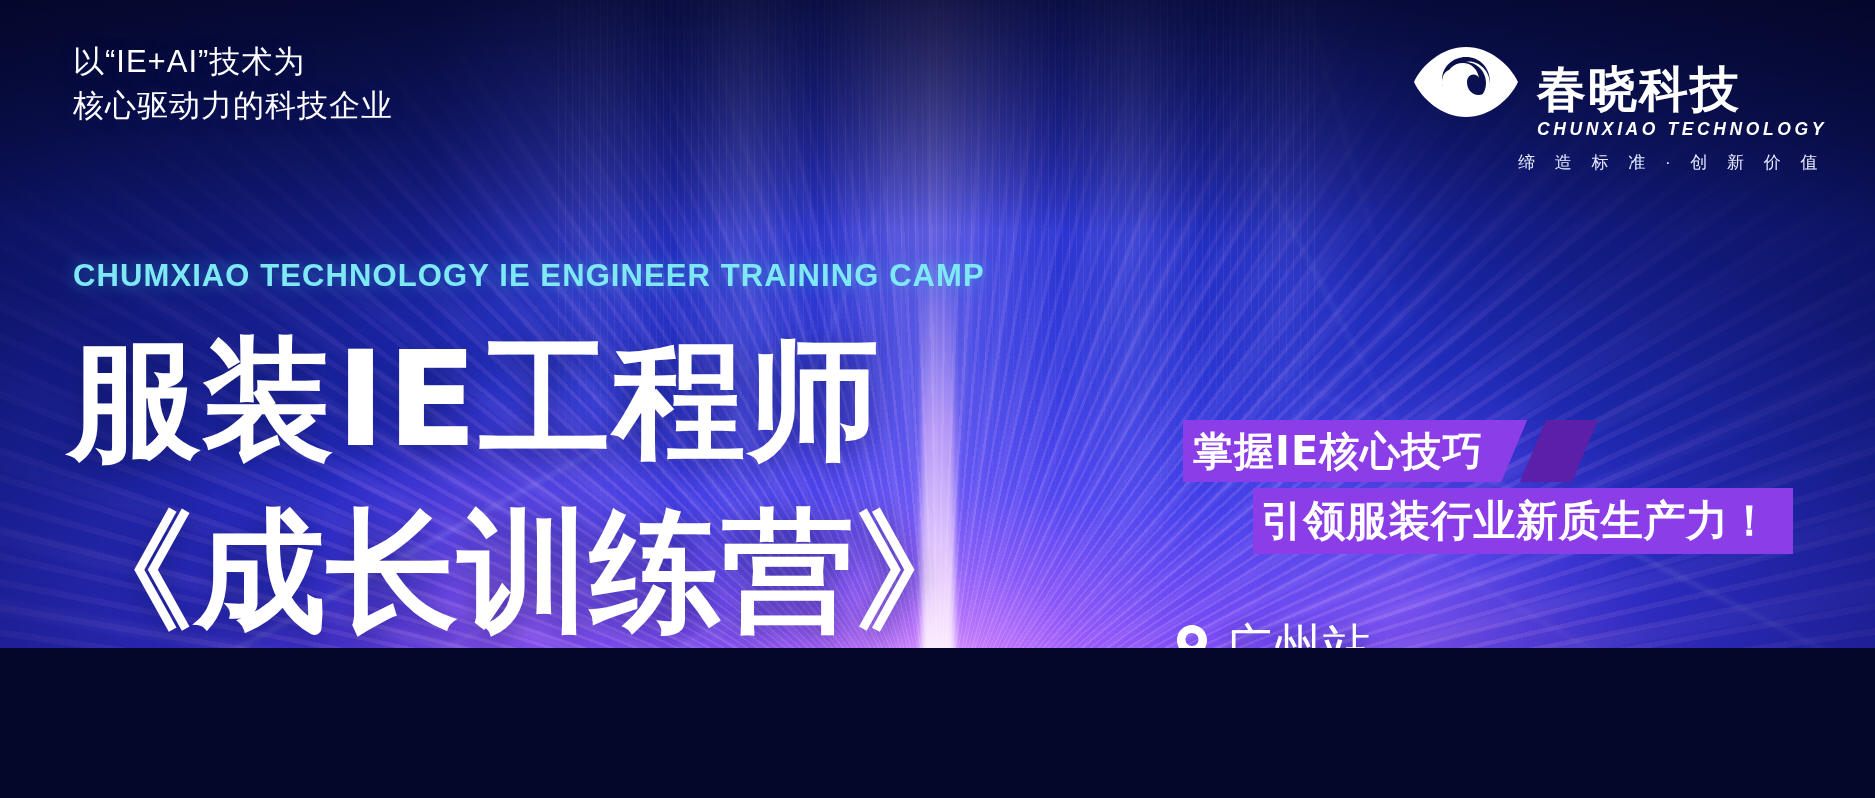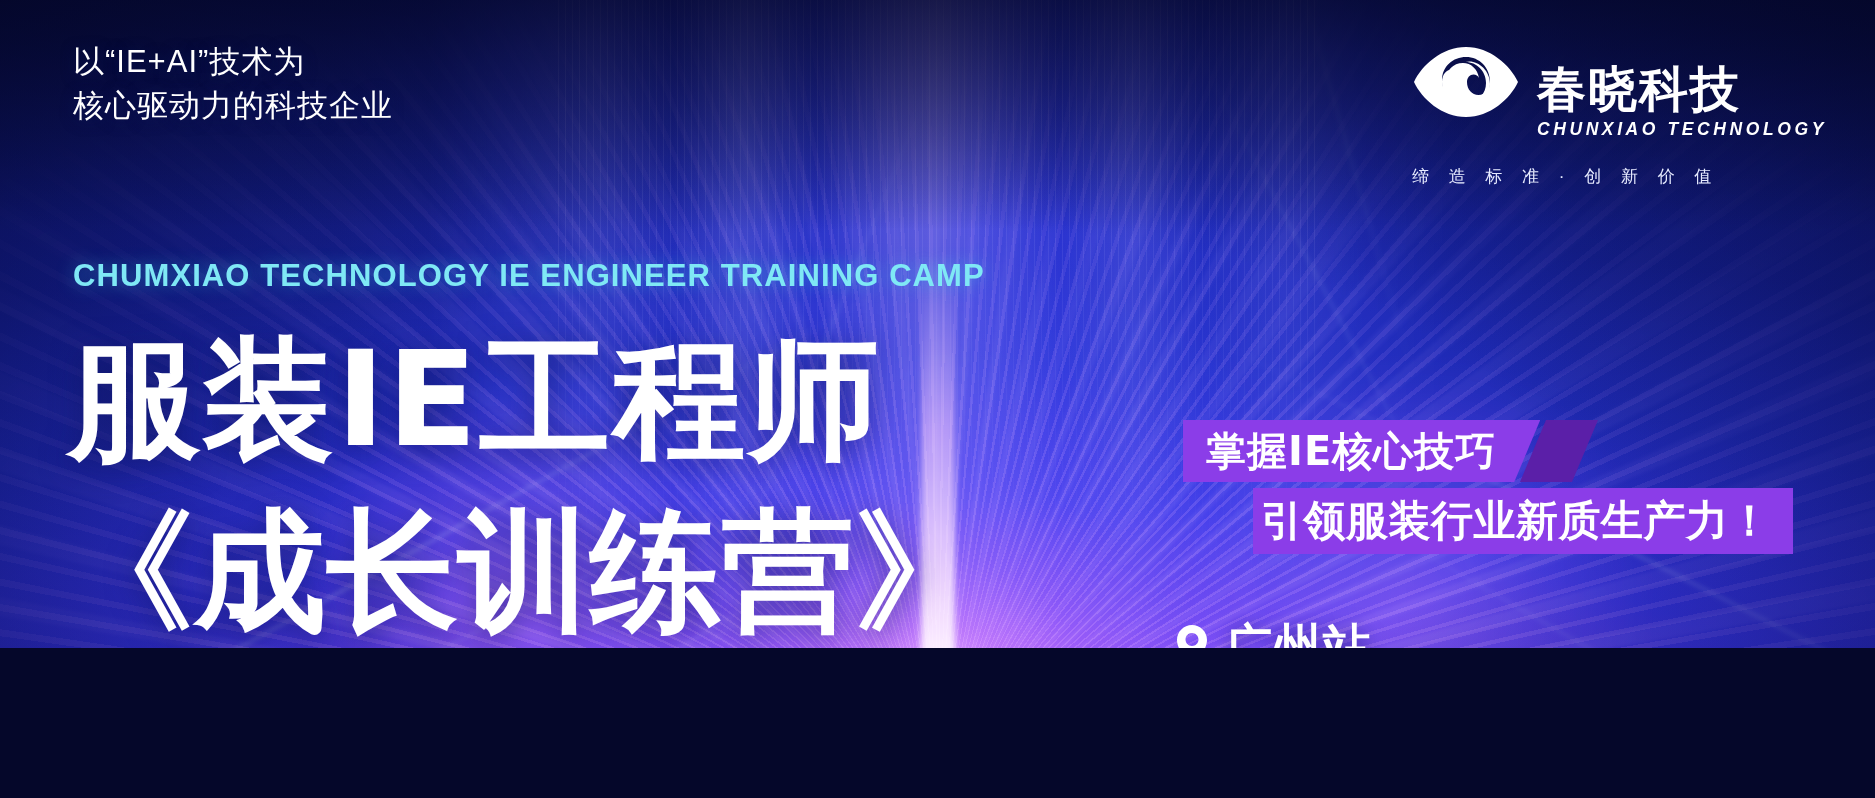--- a/index.html
+++ b/index.html
@@ -157,22 +157,22 @@
   .logo-words { display:flex; flex-direction:column; align-items:flex-start;margin-top:38px; }
   .logo-cn {
     color:#fff; font-size:49px; font-weight:bold; letter-spacing:2px; line-height:1.06;
     font-family:"DejaVu Sans","Liberation Sans",sans-serif;
   }
   .logo-en {
     color:#fff; font-size:17.5px; font-weight:bold; letter-spacing:3.6px;
     margin-top:5px; line-height:1;font-style:italic;
   }
   .logo-tag {
-    color:#e7ebff; font-size:17px; letter-spacing:7.5px; margin-top:27px;
-    text-align:left; padding-right:2px;
+    color:#e7ebff; font-size:17px; letter-spacing:7.5px; margin-top:13px;
+    text-align:right; padding-right:2px;
   }
 
   
   .eyebrow {
     position:absolute; left:73px; top:258px;
     color:#7fe8f5; font-size:31px; font-weight:bold; letter-spacing:1.1px;
     text-shadow:0 0 18px rgba(60,200,240,0.45);
   }
   .title {
     position:absolute; left:68px;
@@ -186,21 +186,21 @@
   .title-2 { top:505px; left:62px; letter-spacing:0px; }
 
   
   .tag {
     position:absolute; display:flex; align-items:center;
     background:#8b3de8; color:#ffffff; font-weight:bold;
     font-family:"DejaVu Sans","Liberation Sans",sans-serif;
     white-space:nowrap;
   }
   .tag-1 {
-    left:1183px; top:420px; height:62px; padding:0 44px 0 23px; font-size:40px;
+    left:1183px; top:420px; height:62px; padding:0 44px 0 10px; font-size:40px;
     letter-spacing:1px;
     clip-path:polygon(0 0, 100% 0, calc(100% - 26px) 100%, 0 100%);
   }
   .tag-1-shadow {
     position:absolute; left:1183px; top:420px; height:62px; width:100%;
     max-width:415px;
     background:#5b1fa8;
     clip-path:polygon(calc(100% - 52px) 0, 100% 0, calc(100% - 26px) 100%, calc(100% - 78px) 100%);
     z-index:-1;
   }
@@ -211,21 +211,21 @@
   .tag-wrap { position:absolute; inset:0; }
 
   
   .location {
     position:absolute; left:1175px; top:615px;
     display:flex; align-items:center; gap:16px;
     color:#ffffff;
   }
   .pin-icon { width:34px; height:44px; flex:0 0 auto; }
   .location-label {
-    font-size:47px; font-weight:bold; letter-spacing:2px;
+    font-size:47px; font-weight:normal; letter-spacing:2px;
     font-family:"DejaVu Sans","Liberation Sans",sans-serif;
     text-shadow:0 3px 18px rgba(20,20,100,0.6);
   }
 </style>
 </head>
 <body>
 
 <div class="banner">
 
   <div class="bg-layer">

